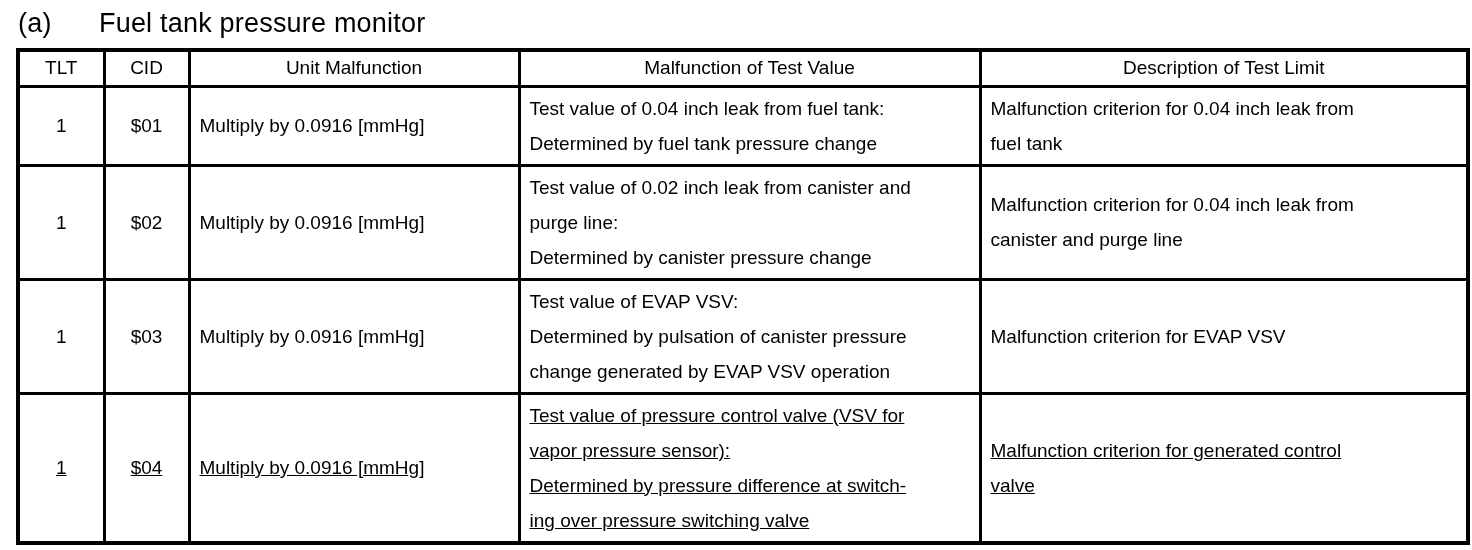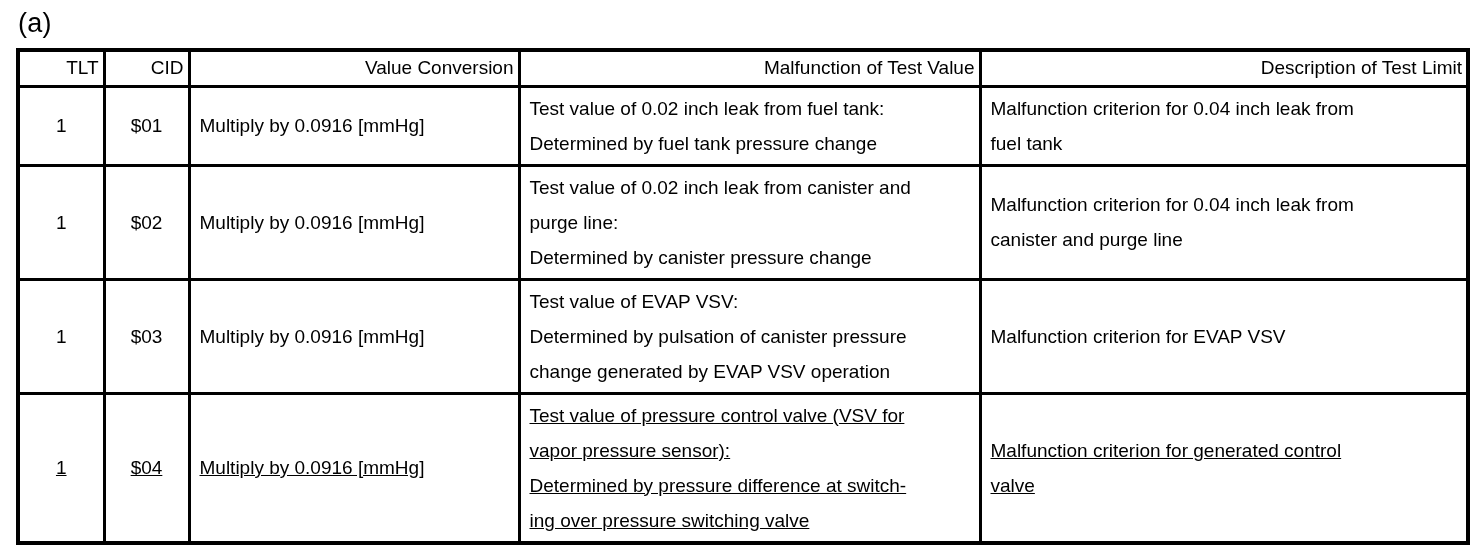--- a/index.html
+++ b/index.html
@@ -35,21 +35,21 @@
     border: 3px solid #000;
     font-size: 19px;
     font-weight: normal;
     color: #000;
     vertical-align: middle;
     box-sizing: border-box;
     overflow: hidden;
   }
   .spec thead th {
     height: 36px;
-    text-align: right;
+    text-align: center;
     padding: 2px 4px;
     line-height: 22px;
   }
   .spec td { line-height: 35px; }
   .cell-center { text-align: center; padding: 2px 4px; }
   .cell-text {
     text-align: left;
     padding: 3px 10px 3px 9px;
     white-space: pre-line;
   }
@@ -58,45 +58,46 @@
   tbody tr.r3 td { height: 105px; margin-top: 40px; }
   tbody tr.r4 td { height: 142px; text-decoration: underline; }
 </style>
 </head>
 <body>
 
 <div class="page">
 
   <div class="heading">
     <span class="idx">(a)</span>
+    <span class="ttl">Fuel tank pressure monitor</span>
   </div>
 
   <table class="spec">
     <colgroup>
       <col style="width:86px">
       <col style="width:85px">
       <col style="width:330px">
       <col style="width:461px">
       <col style="width:488px">
     </colgroup>
     <thead>
       <tr>
         <th>TLT</th>
         <th>CID</th>
-        <th>Value Conversion</th>
+        <th>Unit Malfunction</th>
         <th>Malfunction of Test Value</th>
         <th>Description of Test Limit</th>
       </tr>
     </thead>
     <tbody>
       <tr class="r1">
         <td class="cell-center">1</td>
         <td class="cell-center">$01</td>
         <td class="cell-text">Multiply by 0.0916 [mmHg]</td>
-        <td class="cell-text">Test value of 0.02 inch leak from fuel tank:
+        <td class="cell-text">Test value of 0.04 inch leak from fuel tank:
 Determined by fuel tank pressure change</td>
         <td class="cell-text">Malfunction criterion for 0.04 inch leak from
 fuel tank</td>
       </tr>
       <tr class="r2">
         <td class="cell-center">1</td>
         <td class="cell-center">$02</td>
         <td class="cell-text">Multiply by 0.0916 [mmHg]</td>
         <td class="cell-text">Test value of 0.02 inch leak from canister and
 purge line:

